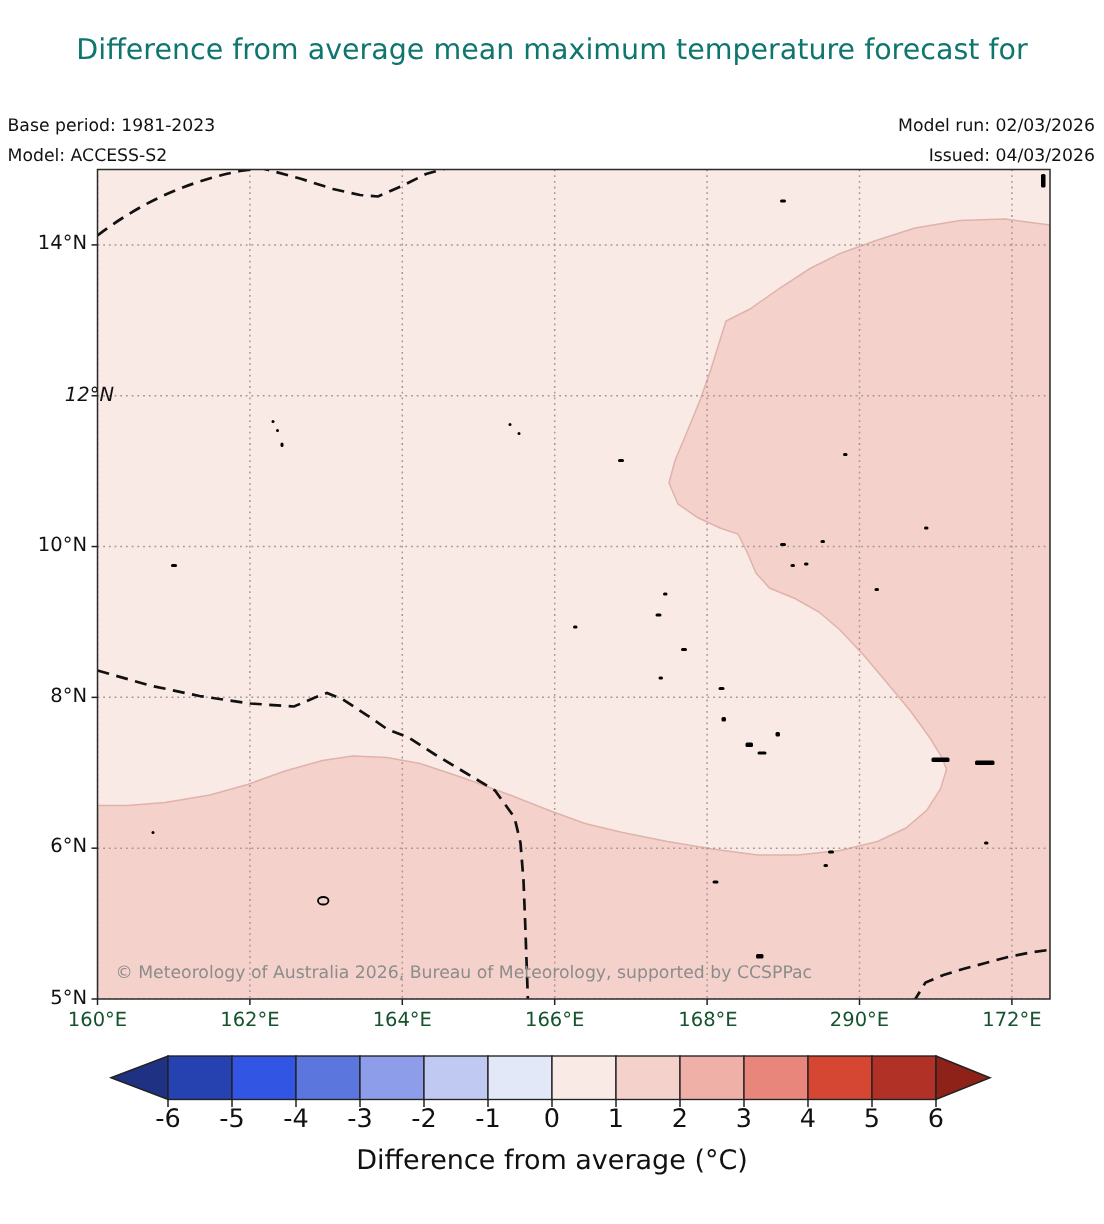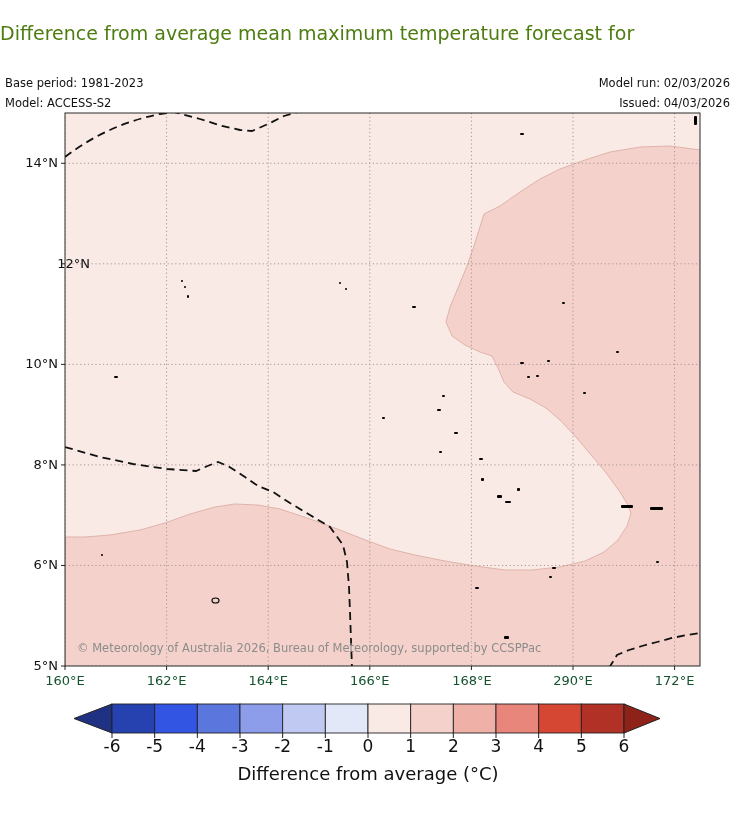--- a/index.html
+++ b/index.html
@@ -3,21 +3,21 @@
 <meta charset="utf-8">
 <style>
   html,body{margin:0;padding:0;background:#fff;}
   #fig-root{
     position:relative;width:736px;height:816px;background:#ffffff;
     font-family:"DejaVu Sans","Liberation Sans",sans-serif;color:#1a1a1a;
     overflow:hidden;
   }
   #fig-svg{position:absolute;left:0;top:0;}
   .abs{position:absolute;white-space:nowrap;}
-  .title-line{left:0;right:0;text-align:left;font-size:19px;line-height:23px;color:#4d7c0f;}
+  .title-line{left:0;right:0;text-align:center;font-size:19px;line-height:23px;color:#0f766e;}
   .hdr{font-size:11.5px;line-height:14px;color:#111;}
   .lat-lbl{font-size:13px;line-height:16px;text-align:right;color:#111;}
   .lon-lbl{font-size:13px;line-height:16px;text-align:center;color:#14532d;}
   .cb-tick-lbl{font-size:17px;line-height:19px;text-align:center;color:#111;}
   .cb-title{left:0;right:0;text-align:center;font-size:18px;color:#111;}
   .copyright{font-size:11.5px;color:#8c8c8c;}
   .eez-note{font-size:12px;color:#111;}
 </style>
 </head>
 <body>
@@ -170,21 +170,21 @@
       <div class="abs lon-lbl" style="left: 136.6px; top: 673px; width: 60px;">162°E</div>
       <div class="abs lon-lbl" style="left: 238.2px; top: 673px; width: 60px;">164°E</div>
       <div class="abs lon-lbl" style="left: 339.8px; top: 673px; width: 60px;">166°E</div>
       <div class="abs lon-lbl" style="left: 442px; top: 673px; width: 60px;">168°E</div>
       <div class="abs lon-lbl" style="left: 543px; top: 673px; width: 60px;">290°E</div>
       <div class="abs lon-lbl" style="left: 644.6px; top: 673px; width: 60px;">172°E</div>
       <div class="abs lat-lbl" style="right: 678px; top: 658px;">5°N</div>
       <div class="abs lat-lbl" style="right: 678px; top: 557.455px;">6°N</div>
       <div class="abs lat-lbl" style="right: 678px; top: 456.909px;">8°N</div>
       <div class="abs lat-lbl" style="right: 678px; top: 356.364px;">10°N</div>
-      <div class="abs lat-lbl" style="right: 646px; top: 255.818px;">12°N</div>
+      <div class="abs lat-lbl" style="right: 660px; top: 255.818px; font-style: italic;">12°N</div>
       <div class="abs lat-lbl" style="right: 678px; top: 155.273px;">14°N</div>
       <div class="abs cb-tick-lbl" style="left: 92px; top: 737px; width: 40px;">-6</div>
       <div class="abs cb-tick-lbl" style="left: 134.667px; top: 737px; width: 40px;">-5</div>
       <div class="abs cb-tick-lbl" style="left: 177.333px; top: 737px; width: 40px;">-4</div>
       <div class="abs cb-tick-lbl" style="left: 220px; top: 737px; width: 40px;">-3</div>
       <div class="abs cb-tick-lbl" style="left: 262.667px; top: 737px; width: 40px;">-2</div>
       <div class="abs cb-tick-lbl" style="left: 305.333px; top: 737px; width: 40px;">-1</div>
       <div class="abs cb-tick-lbl" style="left: 348px; top: 737px; width: 40px;">0</div>
       <div class="abs cb-tick-lbl" style="left: 390.667px; top: 737px; width: 40px;">1</div>
       <div class="abs cb-tick-lbl" style="left: 433.333px; top: 737px; width: 40px;">2</div>

